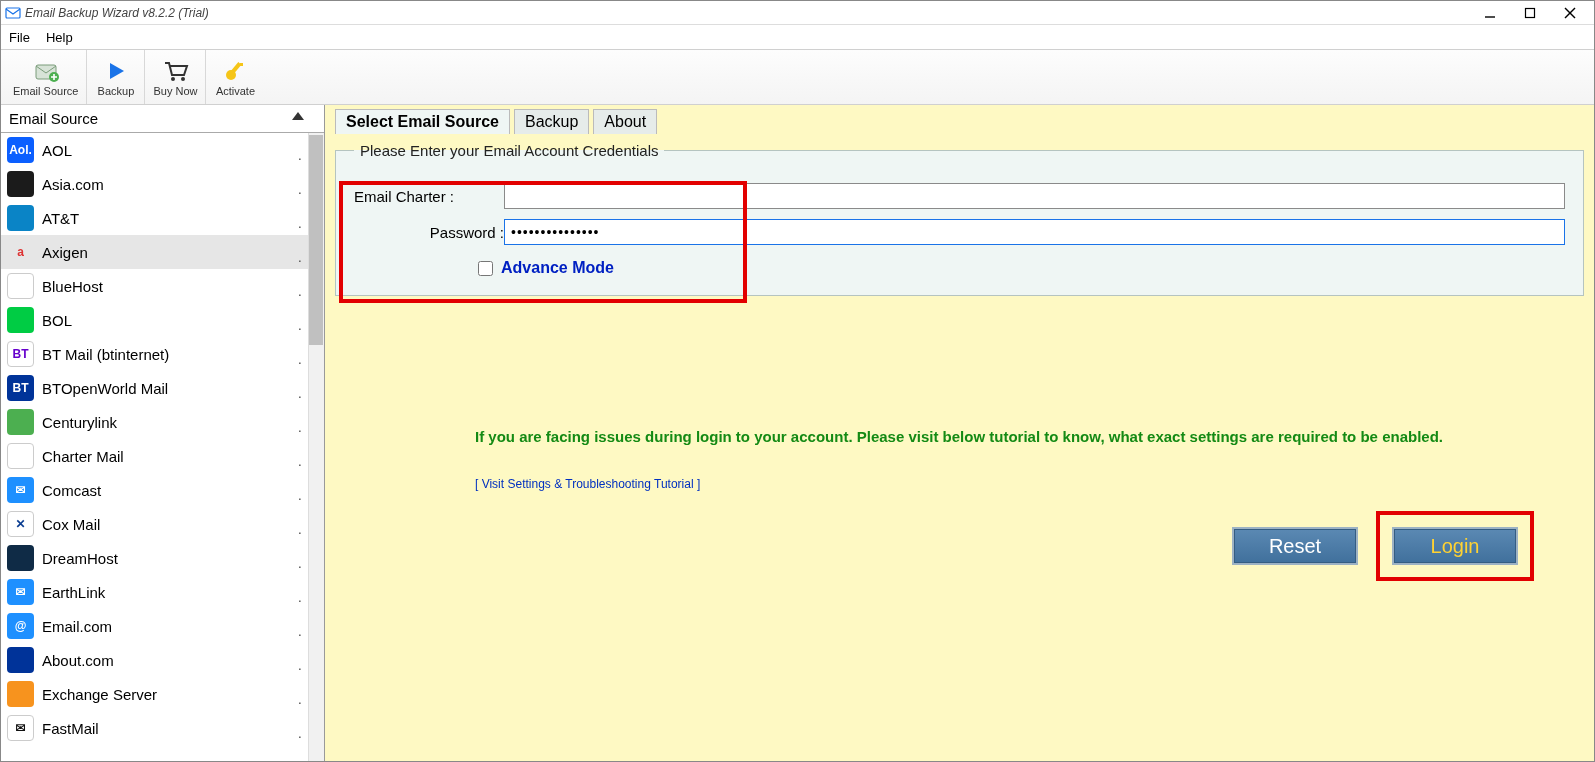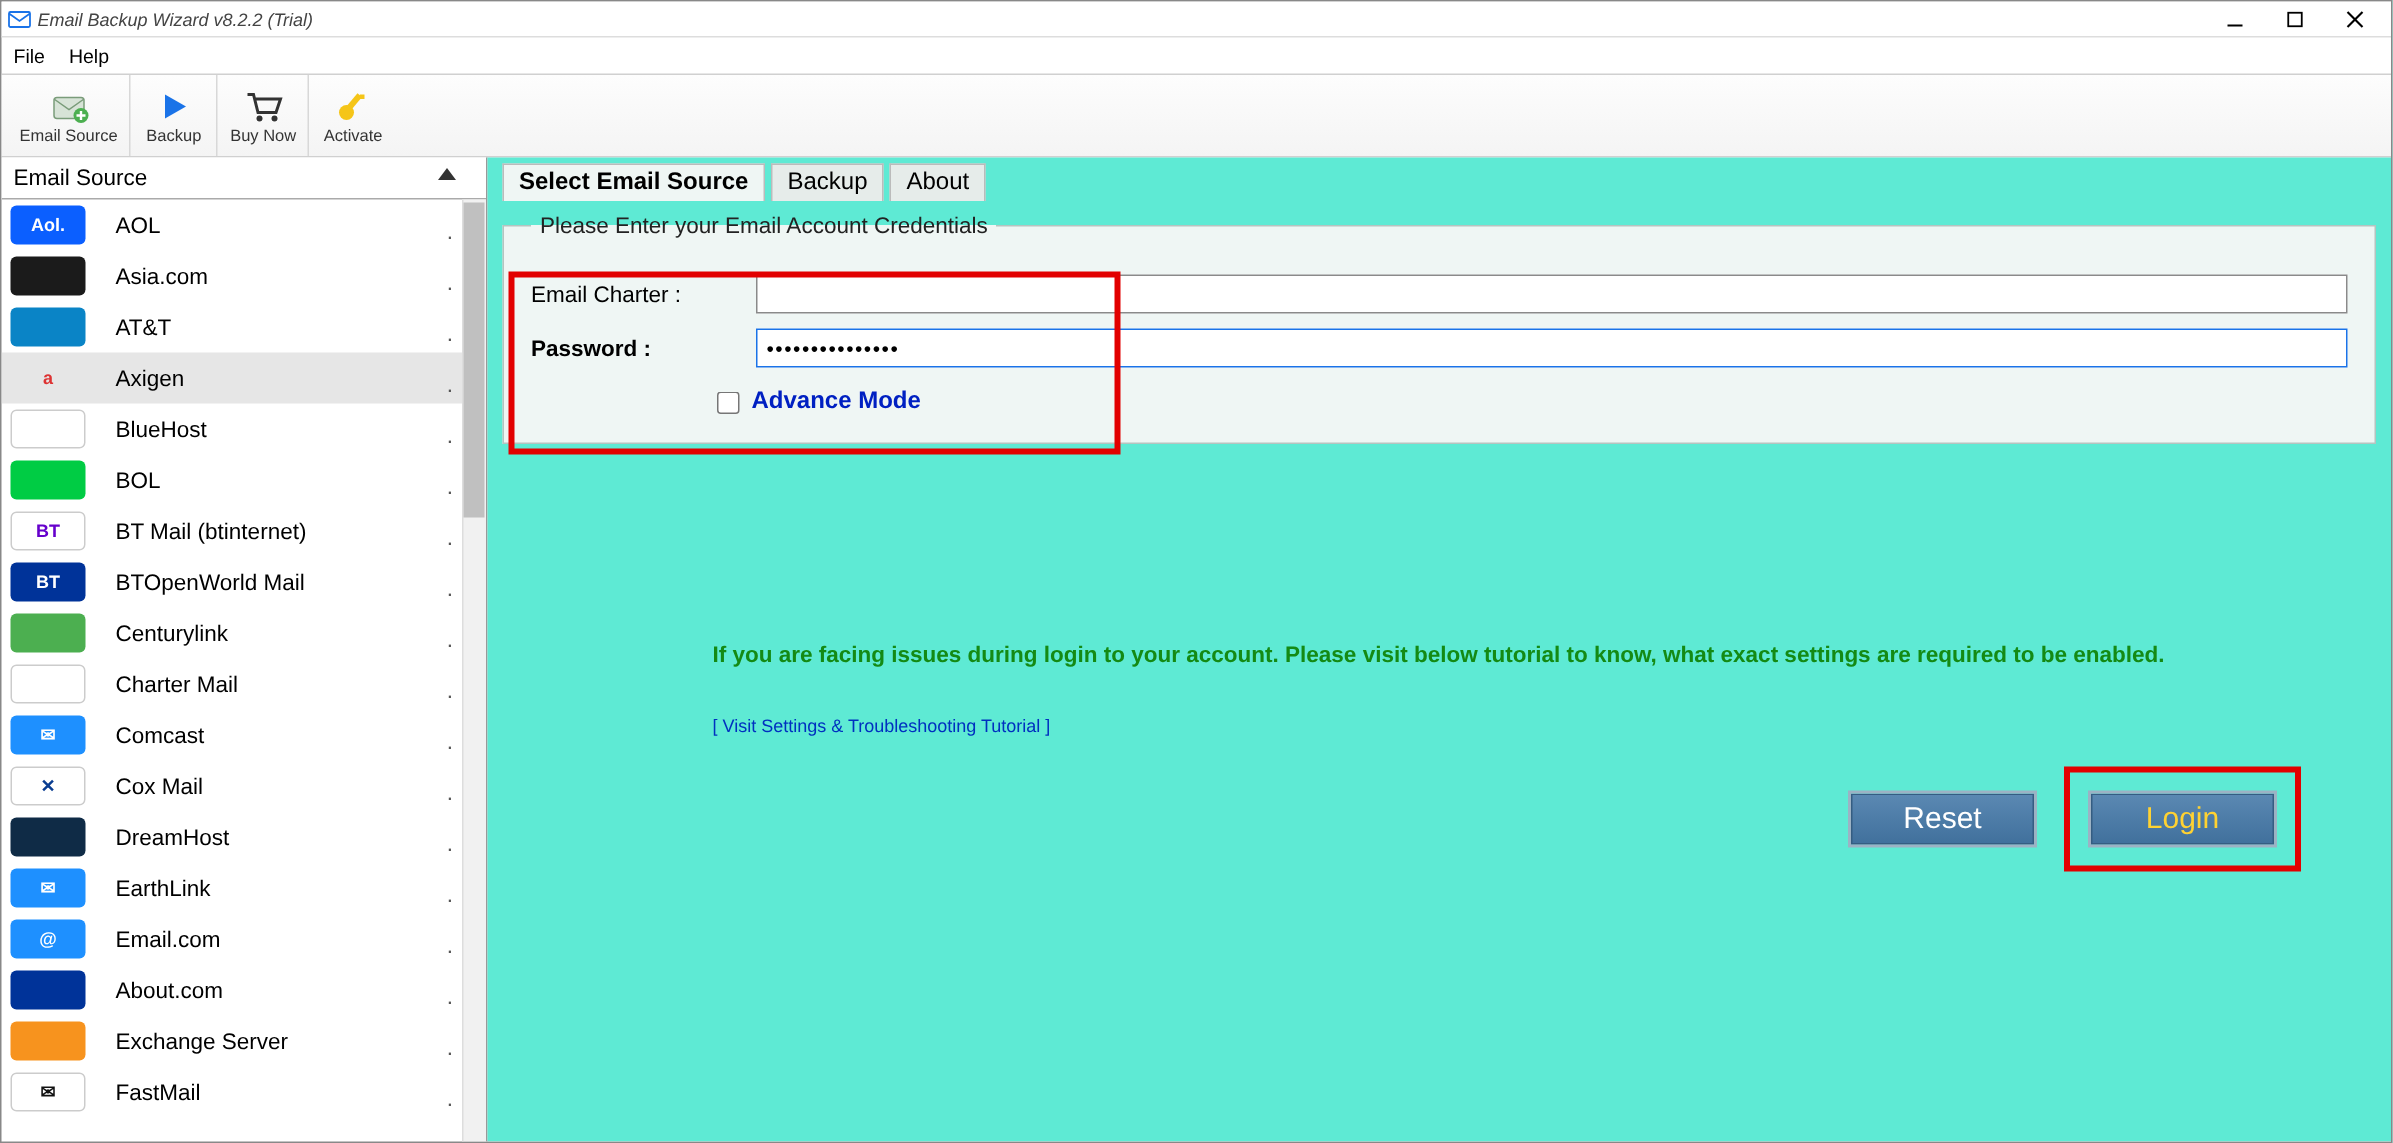--- a/index.html
+++ b/index.html
@@ -100,43 +100,43 @@
     height: 34px;
     padding: 0 8px 0 6px;
     display: flex;
     align-items: center;
     font-size: 15px;
     cursor: default;
     position: relative;
   }
   .side-item.selected { background:#e6e6e6; }
   .side-item .provider-icon {
-    width: 50px; height:26px; border-radius:4px;
+    width: 27px; height:26px; border-radius:4px;
     display:flex; align-items:center; justify-content:center;
-    margin-right: 20px; font-size:12px; font-weight:bold; color:#fff;
+    margin-right: 8px; font-size:12px; font-weight:bold; color:#fff;
   }
   .side-item::after {
     content: ".";
     position: absolute;
     right: 22px;
     bottom: 4px;
     color: #555;
     font-size: 15px;
   }
   .side-item.selected::before {
     content:"";
     position:absolute; right:0; top:0; bottom:0; width:8px; background:#1a73e8;
   }
   .scrollbar-track { position:absolute; right:0; top:28px; bottom:0; width:16px; background:#f1f1f1; border-left:1px solid #ddd;}
   .scrollbar-thumb { position:absolute; right:1px; top:2px; width:14px; height:210px; background:#c0c0c0; }
   
   .content {
     flex: 1;
     padding: 4px 10px 10px 10px;
-    background: #5eead4;
+    background: #fef9c3;
     position: relative;
   }
   .tabs {
     display: flex;
     gap: 4px;
     align-items: flex-end;
   }
   .tab {
     padding: 3px 10px;
     font-size: 16px;
@@ -161,21 +161,21 @@
   .form-row {
     display: flex;
     align-items: center;
     margin-top: 10px;
   }
   .form-row label {
     width: 150px;
     text-align: left;
     font-size: 15px;
   }
-  .form-row label.pw { text-align: left; font-weight: bold; }
+  .form-row label.pw { text-align: right; }
   .form-row input[type=text], .form-row input[type=password] {
     flex:1;
     border: 1px solid #8a8a8a;
     height: 26px;
     background:#fff;
     padding: 0 6px;
     font-family: inherit;
     font-size: 14px;
   }
   .form-row input[type=password] { border: 1px solid #1a73e8; letter-spacing: 1px;}

